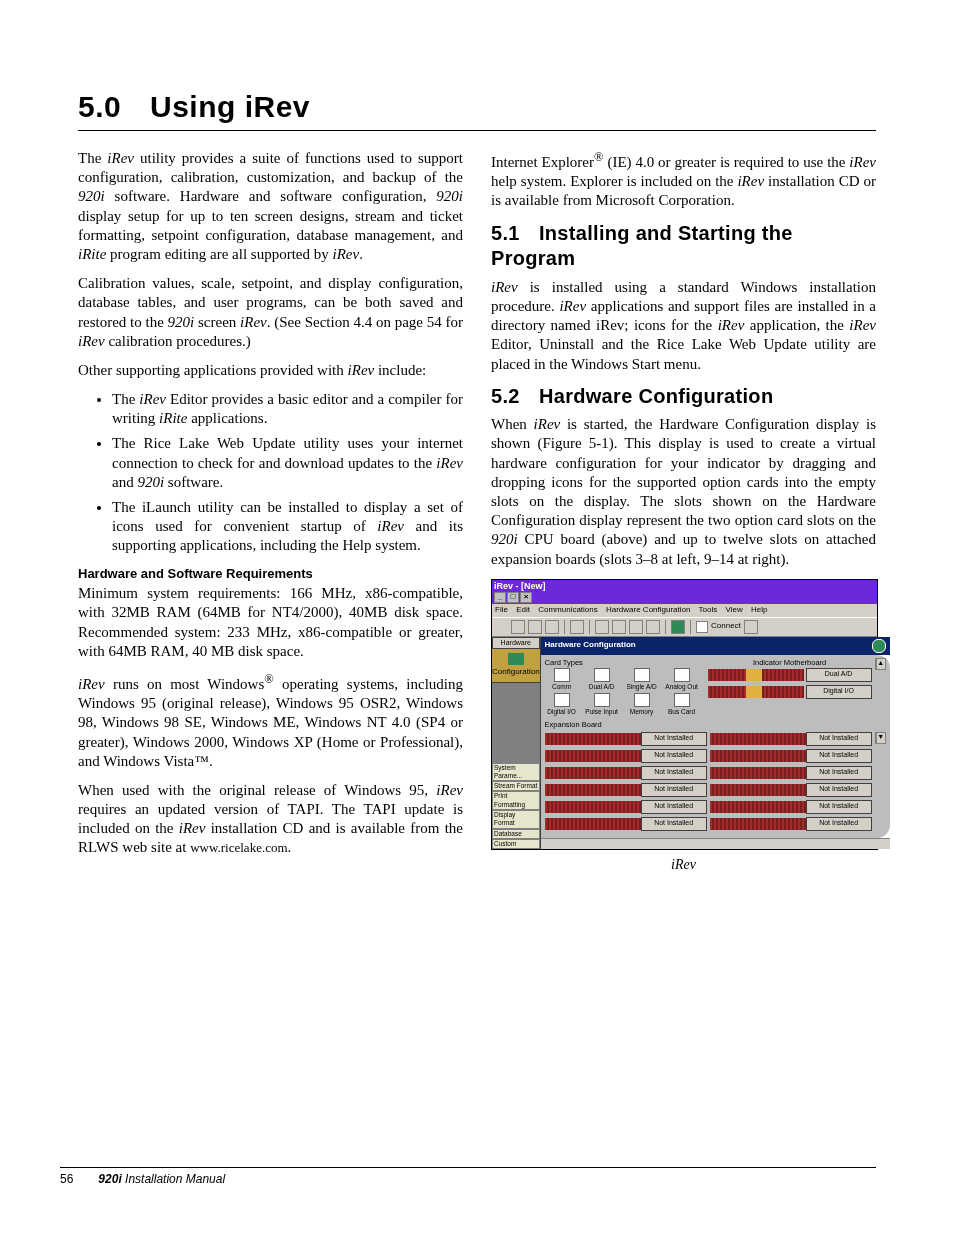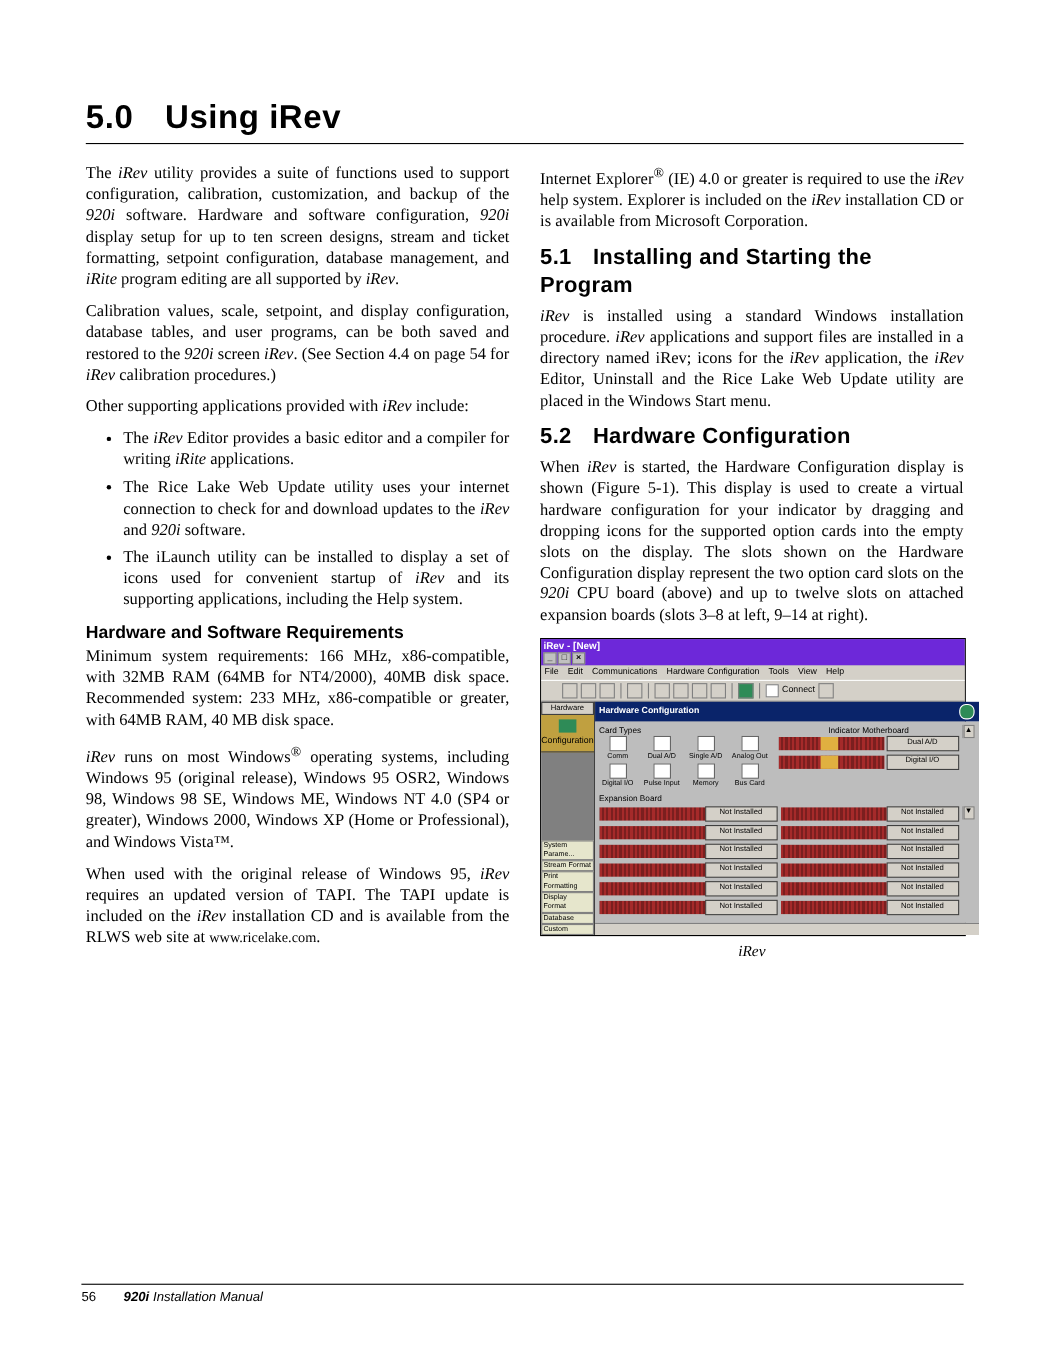--- a/index.html
+++ b/index.html
@@ -57,21 +57,21 @@
     margin: 6px 0 6px 0;
     letter-spacing: 0.3px;
   }
   h2.section .snum {
     display: inline-block;
     width: 48px;
   }
   h3.subhead {
     font-family: Arial, "Helvetica Neue", Helvetica, sans-serif;
     font-weight: 700;
-    font-size: 16px;
+    font-size: 13px;
     margin: 10px 0 2px 0;
   }
   .italic { font-style: italic; }
   .sans { font-family: Liberation Serif, serif; font-size: 13px; margin-top: 30px; }
   .nobreak { break-inside: avoid; }
   .fig-caption { text-align: center; font-style: italic; font-size: 14px; margin-top: 6px; }
   
   .shot {
     width: 100%;
     border: 1px solid #000;
@@ -137,21 +137,21 @@
   .side-list .li { background:#e6e6cc; border:1px solid #808080; padding:0 1px; font-size:6.5px; }
   .shot .content {
     flex:1; display:flex; flex-direction:column;
   }
   .hc-title {
     background:#0a246a; color:#fff; font-weight:bold; padding:2px 4px;
     display:flex; justify-content:space-between; align-items:center;
   }
   .hc-title .help { width:12px;height:12px;border-radius:6px;background:#2e8b57;border:1px solid #fff; }
   .hc-body {
-    background:#bdbdbd; padding:3px 4px 4px 4px; flex:1;
+    background:#bdbdbd; padding:3px 4px 4px 4px; flex:1;border-radius:13px;
   }
   .group-label { font-size:7.5px; margin-bottom:1px; }
   .row { display:flex; gap:3px; align-items:flex-start; }
   .cardtypes { flex:0 0 160px; }
   .ct-row { display:flex; gap:6px; margin-bottom:2px; }
   .ct-item { width:34px; text-align:center; font-size:6.5px; }
   .ct-ico { width:14px;height:12px;margin:0 auto 1px auto;background:#fff;border:1px solid #666; }
   .mb-col { flex:1; }
   .mb-row { display:flex; justify-content:space-between; align-items:center; margin-bottom:3px; }
   .slot-strip {
@@ -166,21 +166,21 @@
     width:64px; height:12px; background:#d4d0c8; border:1px solid #404040;
     text-align:center; font-size:7px; line-height:10px;
   }
   .scrollbar-v { width:10px; background:#d4d0c8; border-left:1px solid #808080; display:flex; flex-direction:column; }
   .sb-btn { height:10px; background:#d4d0c8; border:1px solid #808080; text-align:center; font-size:7px; line-height:7px; }
   .sb-track { flex:1; background:#eee; }
   .statusbar { background:#d4d0c8; border-top:1px solid #808080; height:10px; }
   
   .footer {
     position: absolute;
-    left: 74px; right: 78px; bottom: 48px;
+    left: 60px; right: 78px; bottom: 48px;
   }
   .footer hr { border:0; border-top:1px solid #000; margin:0 0 4px 0; }
   .footer .line { font-size: 12px; }
   .footer .pn { font-family: Arial, Helvetica, sans-serif; font-size: 12px; margin-right: 22px; }
   .footer .doc { font-style: italic; font-family: Arial, Helvetica, sans-serif; font-size: 12px; }
   .footer .doc .bold { font-weight: bold; }
 </style>
 </head>
 <body>
 

